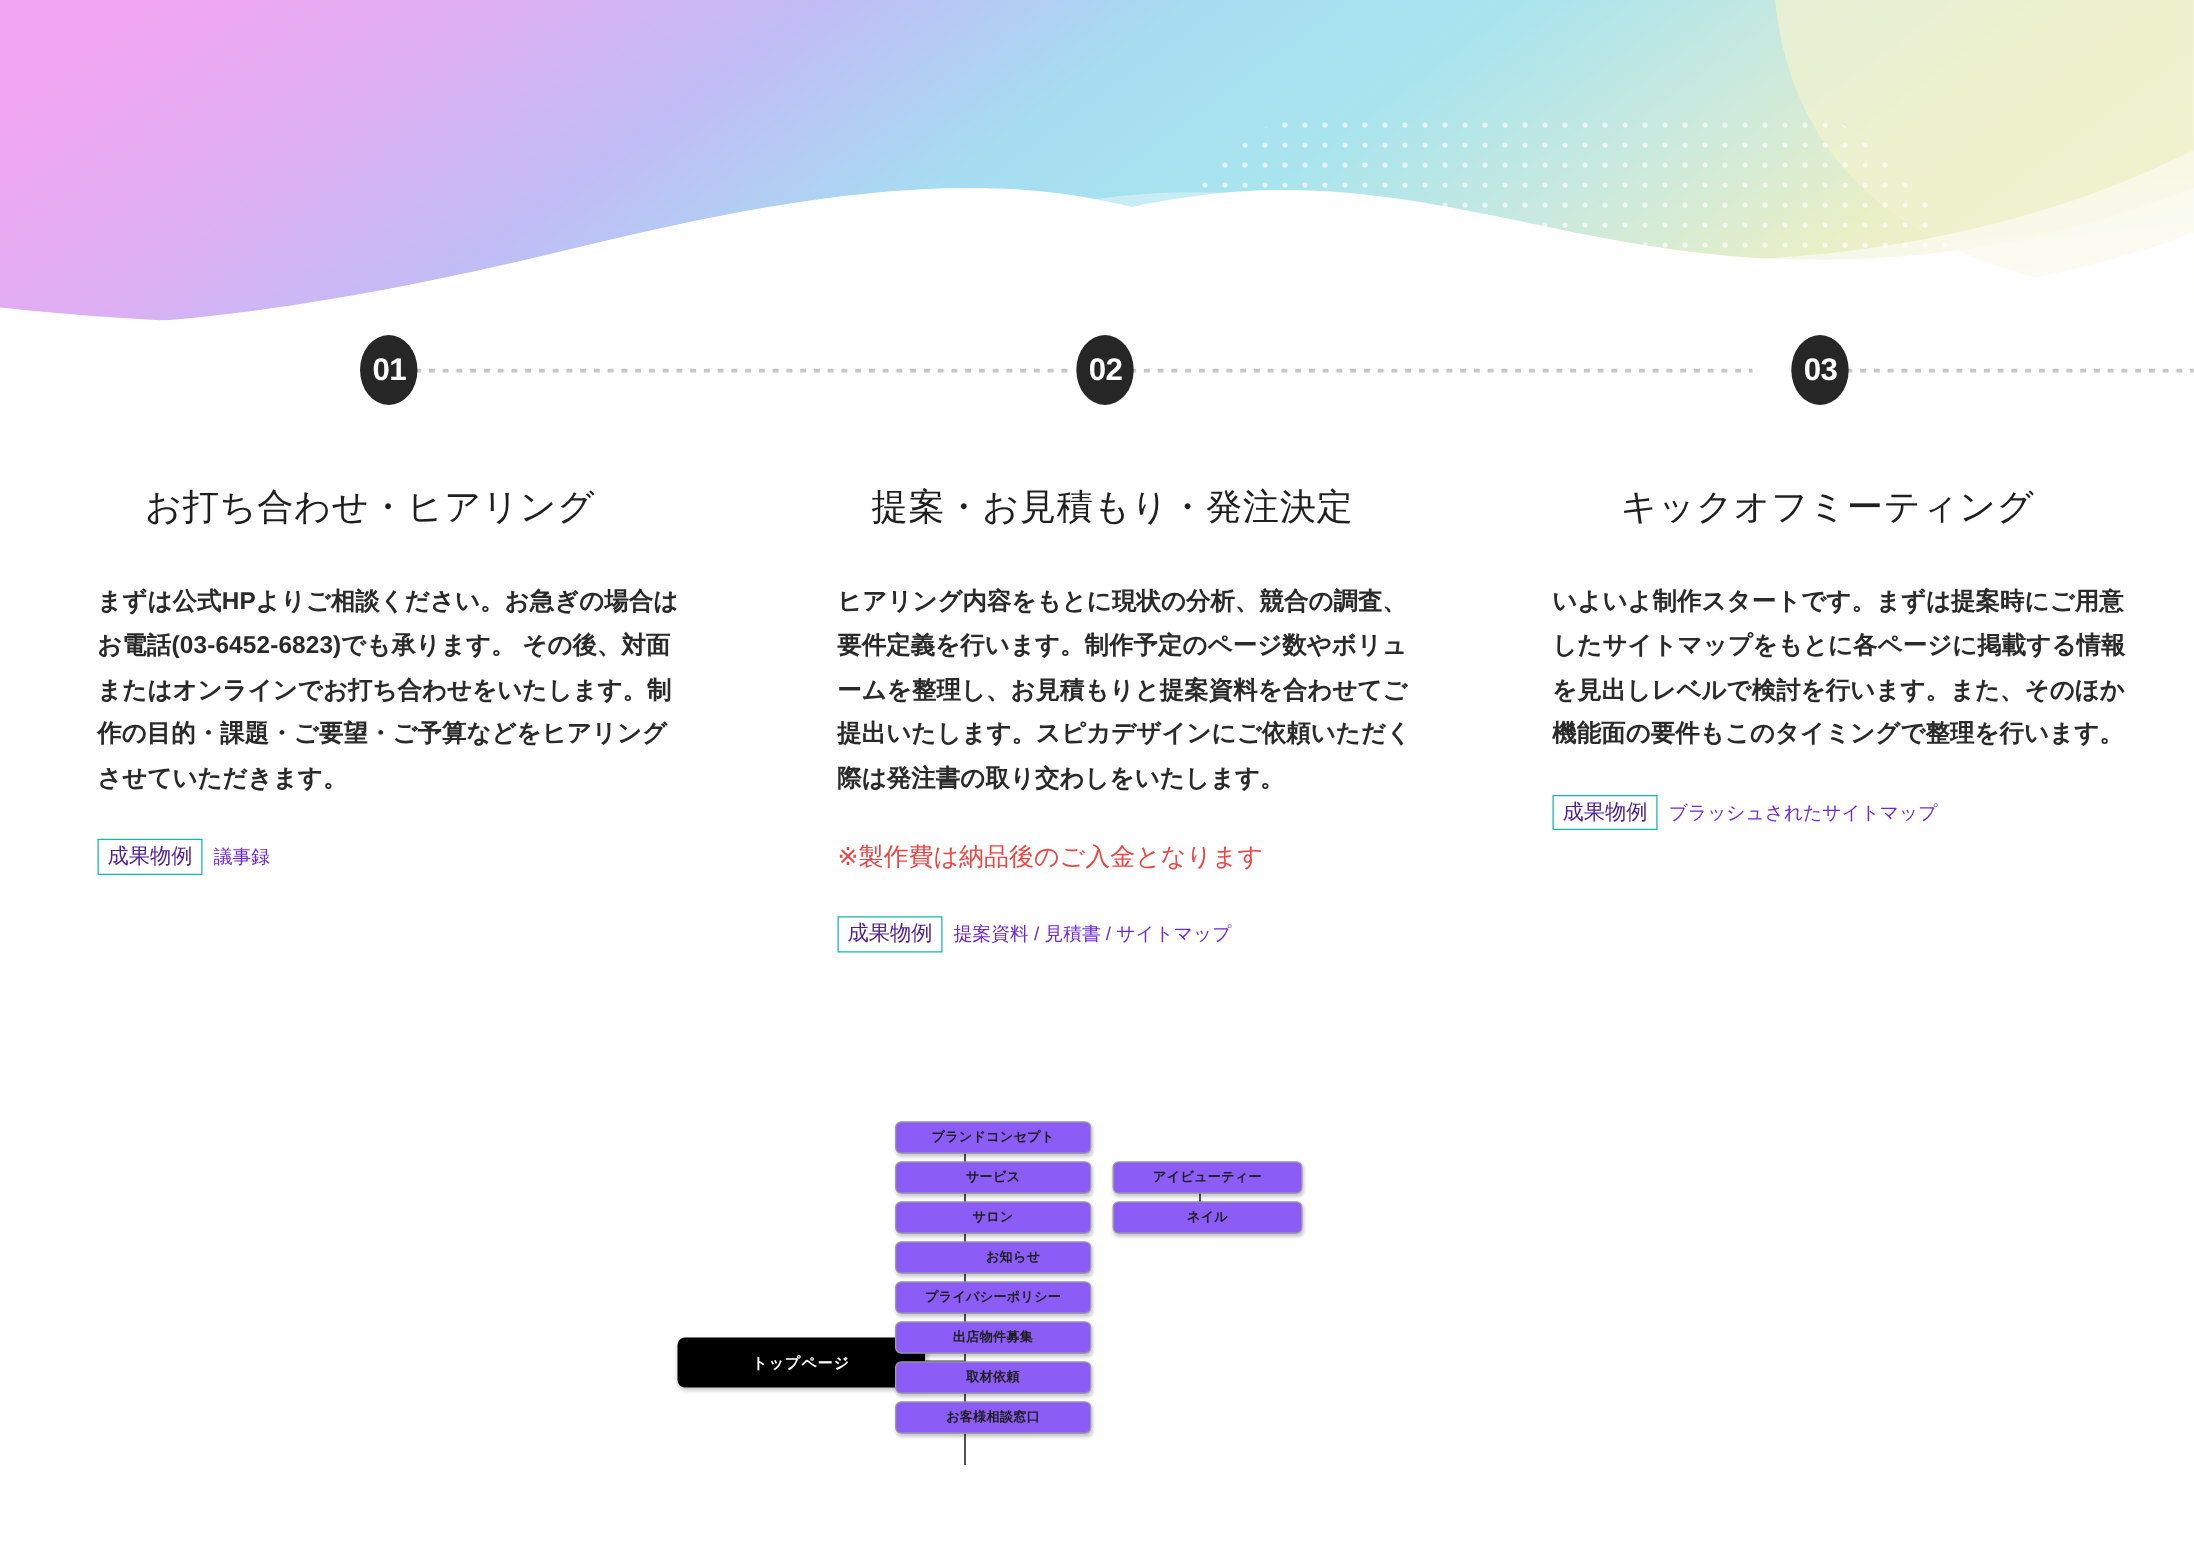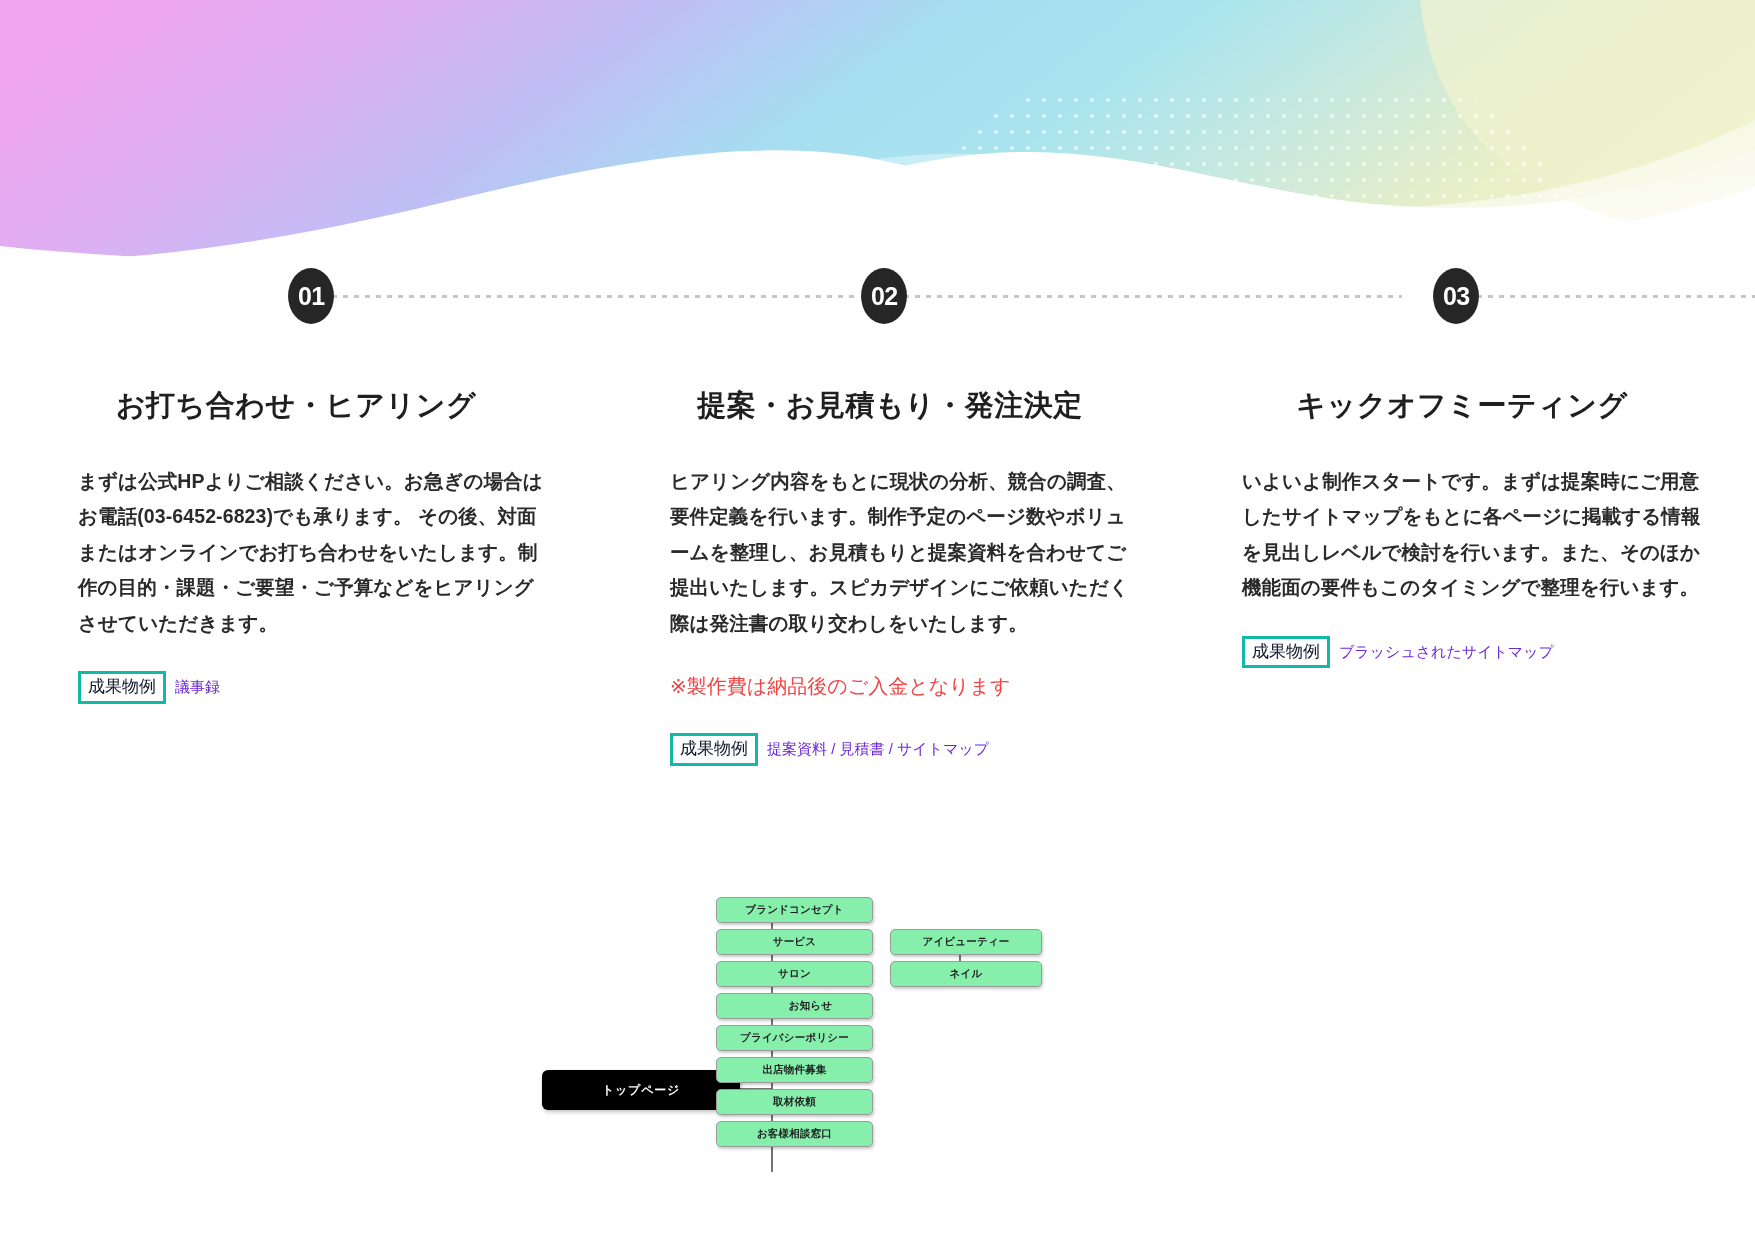--- a/index.html
+++ b/index.html
@@ -74,21 +74,21 @@
     display: flex;
   }
   .col { width: 585px; padding: 0 0 0 0; position: relative; }
   .col .inner { width: 470px; }
   .col1 .inner { margin-left: 78px; }
   .col2 .inner { margin-left: 85px; }
   .col3 .inner { margin-left: 72px; }
 
   .col-title {
     font-size: 29px;
-    font-weight: 700;
+    font-weight: 400;
     color: #1f1f1f;
     letter-spacing: 0.5px;
     margin-bottom: 38px;
     white-space: nowrap;
   }
   .col1 .col-title { text-align: center; margin-left: -34px; }
   .col2 .col-title { text-align: center; margin-left: -30px; }
   .col3 .col-title { text-align: center; margin-left: -30px; }
 
   .body-text {
@@ -105,46 +105,46 @@
     margin-top: 28px;
   }
 
   .deliverable {
     display: flex;
     align-items: center;
     margin-top: 30px;
     gap: 9px;
   }
   .deliverable .tag {
-    border: 3px solid #14b8a6;
+    border: 1px solid #14b8a6;
     padding: 2px 7px 3px 7px;
     font-size: 17px;
     line-height: 1.25;
-    color: #0f172a;
+    color: #4c1d95;
     white-space: nowrap;
   }
   .deliverable .val {
     font-size: 15px;
     color: #6d28d9;
     white-space: nowrap;
   }
 
   
   .sitemap {
     position: absolute;
     left: 600px; top: 872px;
     width: 560px; height: 300px;
   }
   .sitemap svg { display: block; }
 
   .sm-box {
     position: absolute;
     border: 1px solid #9b9b9b;
     border-radius: 5px;
-    background: #86efac;
+    background: #8b5cf6;
     box-shadow: 1px 2px 3px rgba(0,0,0,0.22);
     display: flex; align-items: center; justify-content: center;
     font-size: 10.5px;
     font-weight: 700;
     color: #1e1e1e;
     letter-spacing: 0.2px;
     white-space: nowrap;
   }
   .sm-root {
     position: absolute;

